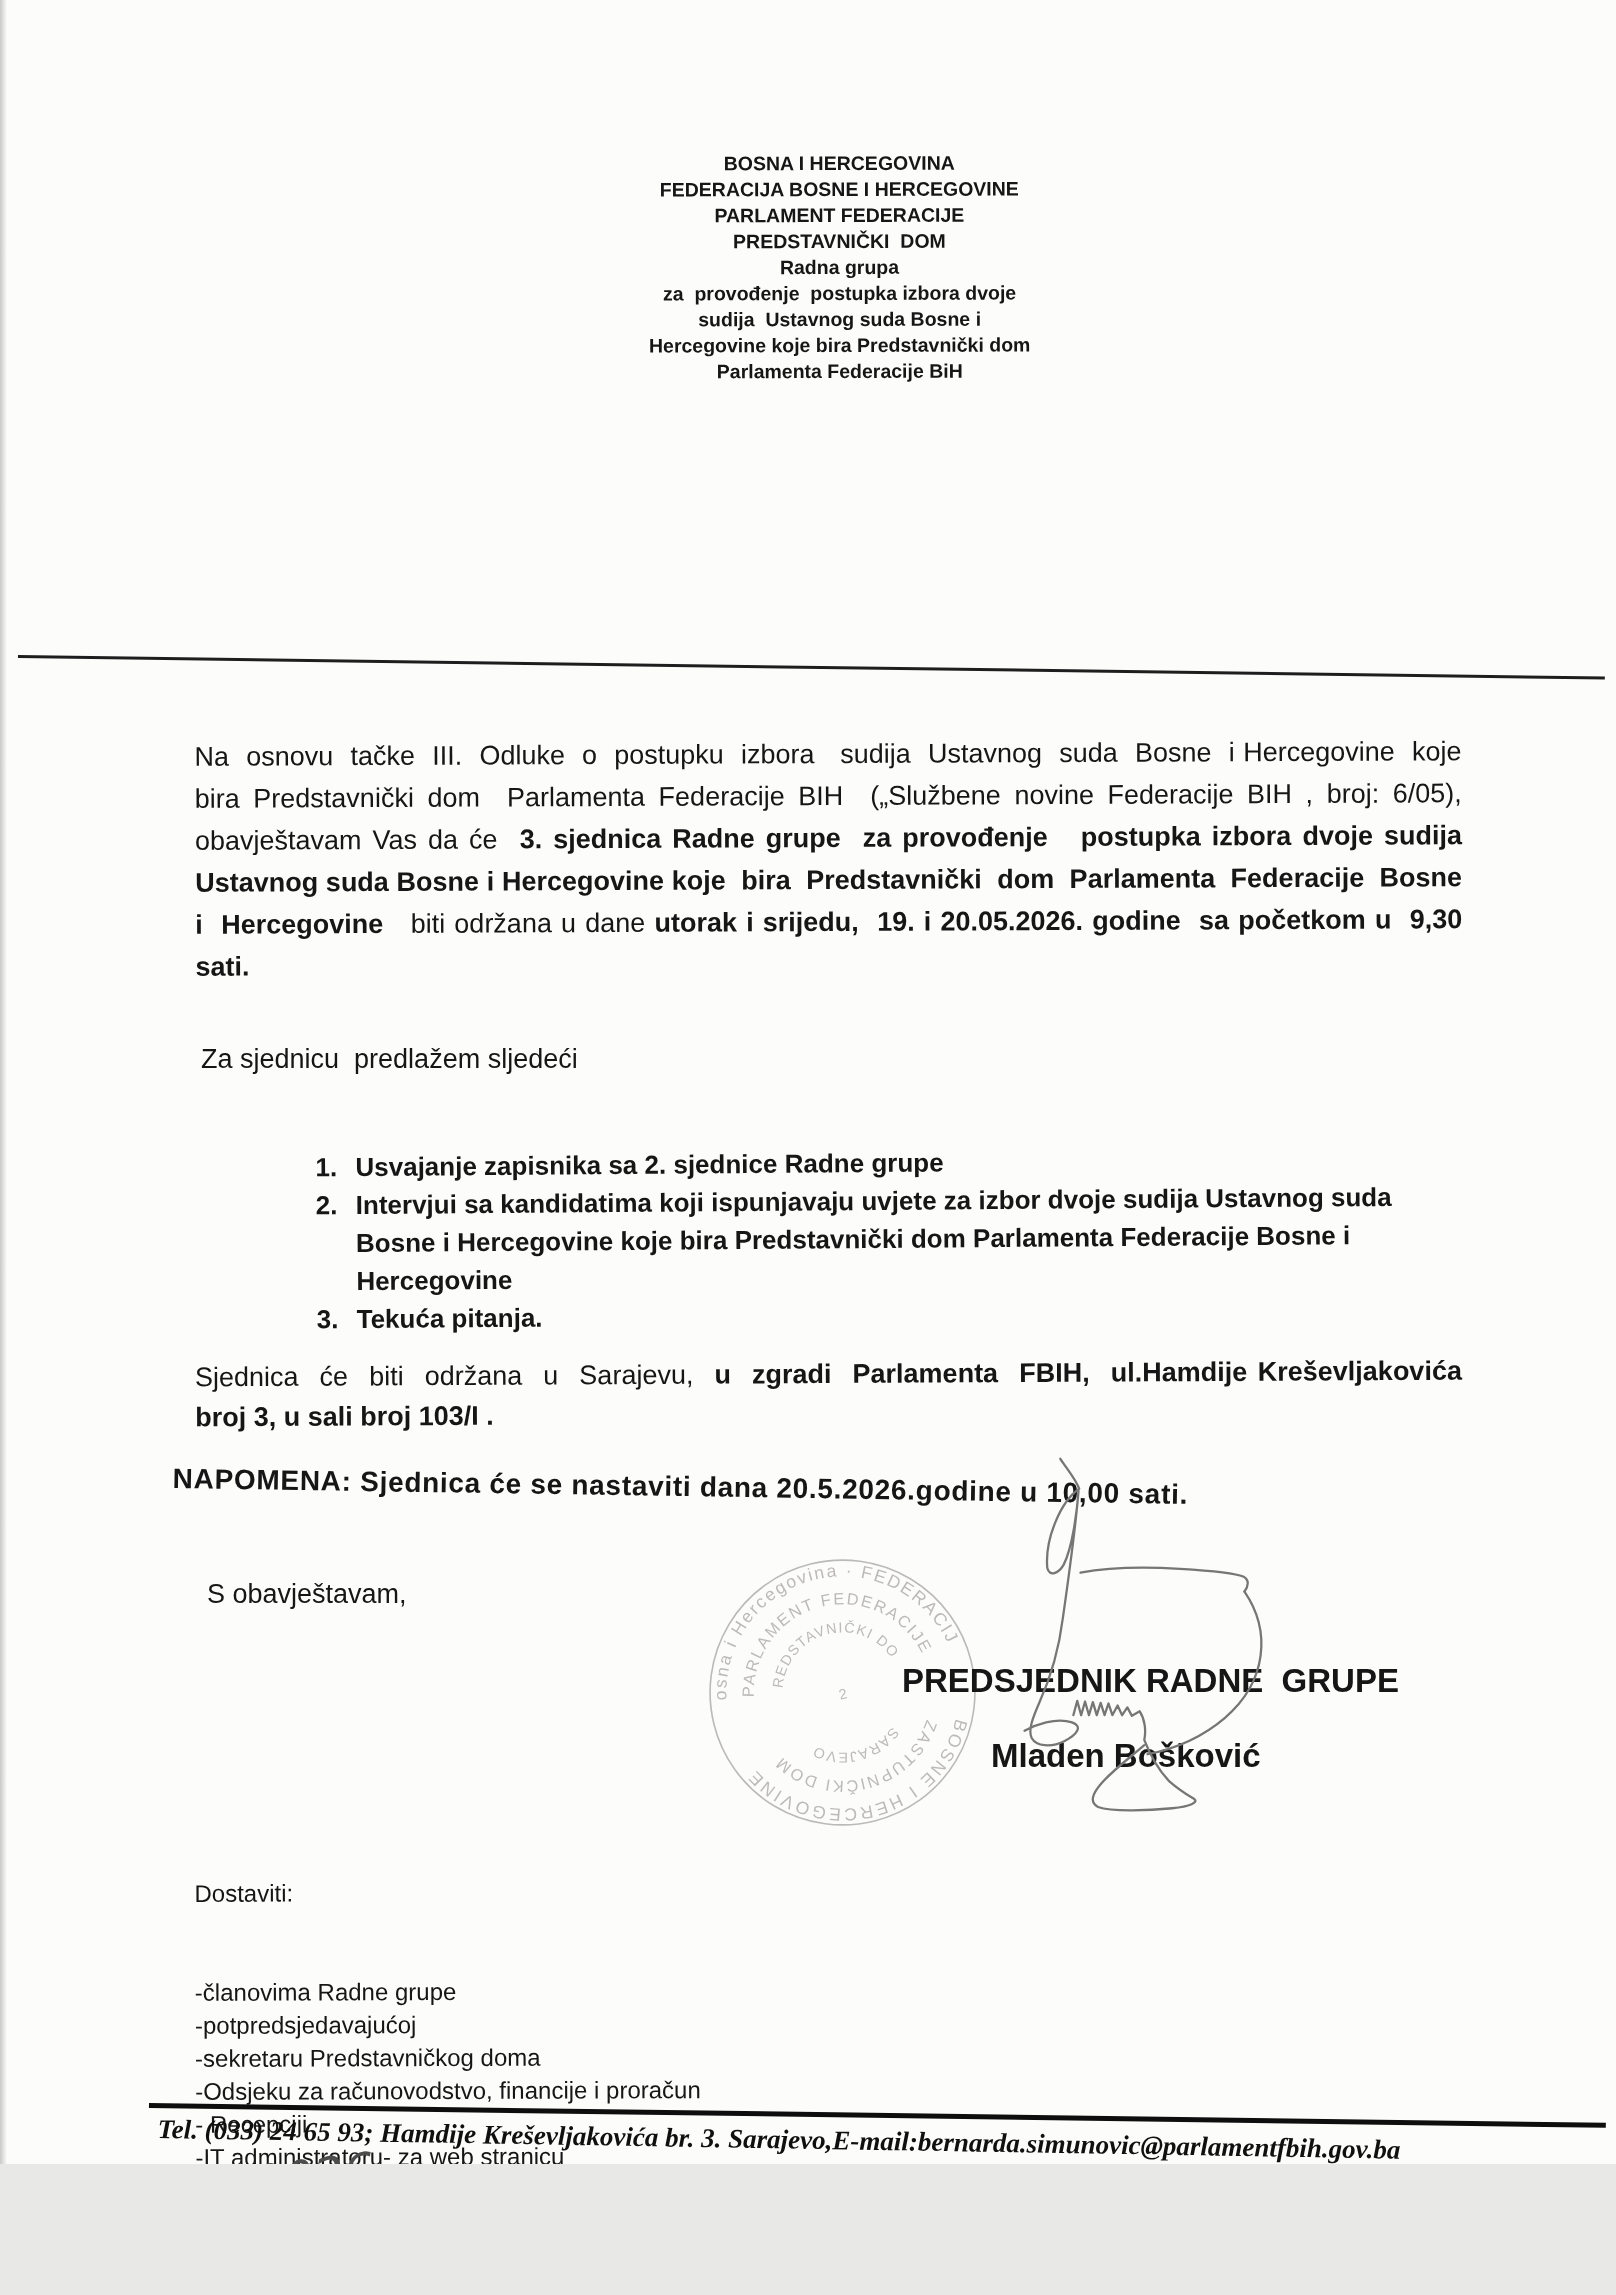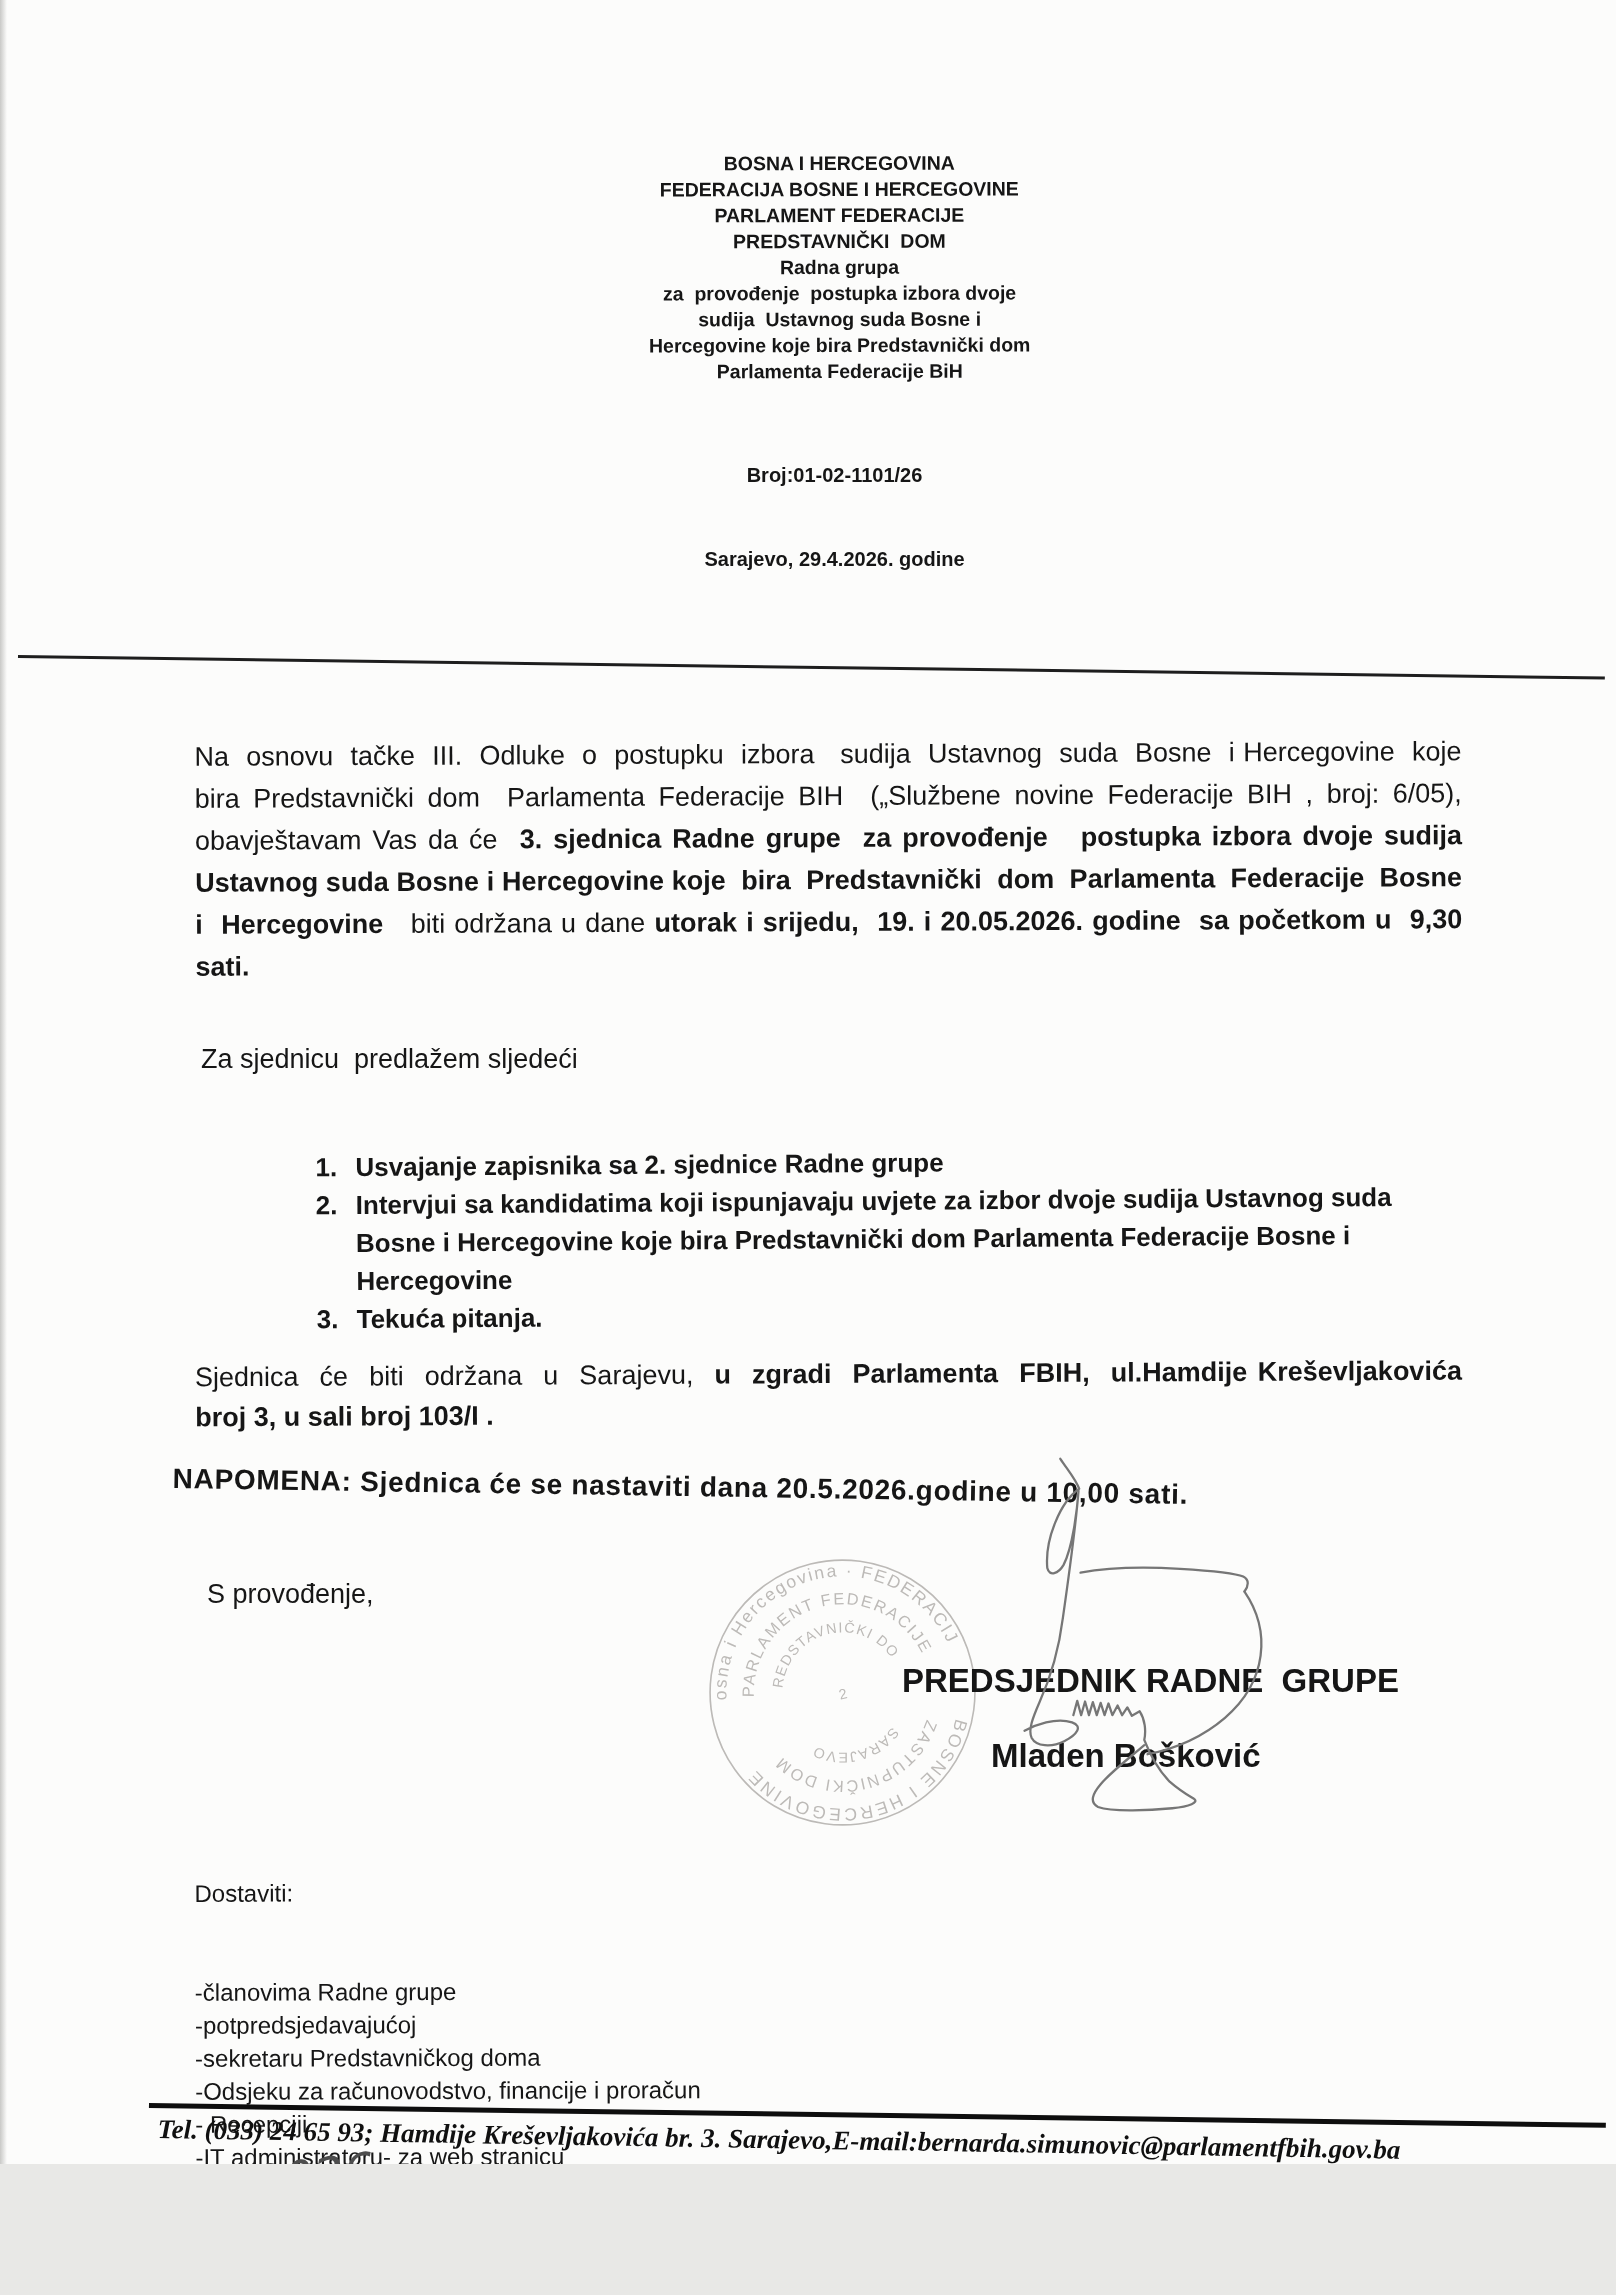--- a/index.html
+++ b/index.html
@@ -103,24 +103,20 @@
   .hw-initials{left:414px;top:2249px;font-size:36px;transform:rotate(-8deg) skewX(-7deg);}
 </style>
 </head>
 <body>
 
 <div class="page">
   <div class="scan-edge abs"></div>
 
   <div class="header-block abs"><div class="letterhead-line">BOSNA I HERCEGOVINA</div><div class="letterhead-line">FEDERACIJA BOSNE I HERCEGOVINE</div><div class="letterhead-line">PARLAMENT FEDERACIJE</div><div class="letterhead-line">PREDSTAVNIČKI  DOM</div><div class="letterhead-line">Radna grupa</div><div class="letterhead-line">za  provođenje  postupka izbora dvoje</div><div class="letterhead-line">sudija  Ustavnog suda Bosne i</div><div class="letterhead-line">Hercegovine koje bira Predstavnički dom</div><div class="letterhead-line">Parlamenta Federacije BiH</div></div>
 
-  <div class="ref-block abs">
-    <div>Broj:01-02-1101/26</div>
-    <div>Sarajevo, 29.4.2026. godine</div>
-  </div>
 
   <div class="top-rule abs"></div>
 
   <div class="para intro abs"><span class="seg-r">Na  osnovu  tačke  III.  Odluke  o  postupku  izbora   sudija  Ustavnog  suda  Bosne  i Hercegovine  koje bira Predstavnički dom  Parlamenta Federacije BIH  („Službene novine Federacije BIH , broj: 6/05), obavještavam Vas da će  </span><span class="seg-b">3. sjednica Radne grupe  za provođenje   postupka izbora dvoje sudija  Ustavnog suda Bosne i Hercegovine koje  bira  Predstavnički  dom  Parlamenta  Federacije  Bosne  i  Hercegovine</span><span class="seg-r">   biti održana u dane </span><span class="seg-b">utorak i srijedu,  19. i 20.05.2026. godine  sa početkom u  9,30 sati.</span></div>
 
   <div class="para proposal abs">Za sjednicu  predlažem sljedeći</div>
 
   <div class="agenda abs">
       <div class="agenda-row">
         <span class="agenda-num">1.</span>
@@ -133,21 +129,21 @@
       <div class="agenda-row">
         <span class="agenda-num">3.</span>
         <span class="agenda-text">Tekuća pitanja.</span>
       </div>
     </div>
 
   <div class="para location abs"><span class="seg-r">Sjednica  će  biti  održana  u  Sarajevu,  </span><span class="seg-b">u  zgradi  Parlamenta  FBIH,  ul.Hamdije Kreševljakovića  broj 3, u sali broj 103/I .</span></div>
 
   <div class="note abs">NAPOMENA: Sjednica će se nastaviti dana 20.5.2026.godine u 10,00 sati.</div>
 
-  <div class="closing abs">S provođenje,</div>
+  <div class="closing abs">S obavještavam,</div>
 
   <svg class="stamp-svg abs" width="287" height="287" viewBox="0 0 440 440">
     <g fill="none" stroke="#b2afac" stroke-width="2.5">
       <circle cx="220" cy="220" r="203"></circle>
     </g>
     <defs>
       <path id="arc-o-top" d="M 44.7 189.1 A 178 178 0 0 1 395.3 189.1"></path>
       <path id="arc-o-bot" d="M 395.3 250.9 A 178 178 0 0 1 44.7 250.9"></path>
       <path id="arc-m-top" d="M 86.2 196.4 A 136 136 0 0 1 353.8 196.4"></path>
       <path id="arc-m-bot" d="M 353.8 243.6 A 136 136 0 0 1 86.2 243.6"></path>

